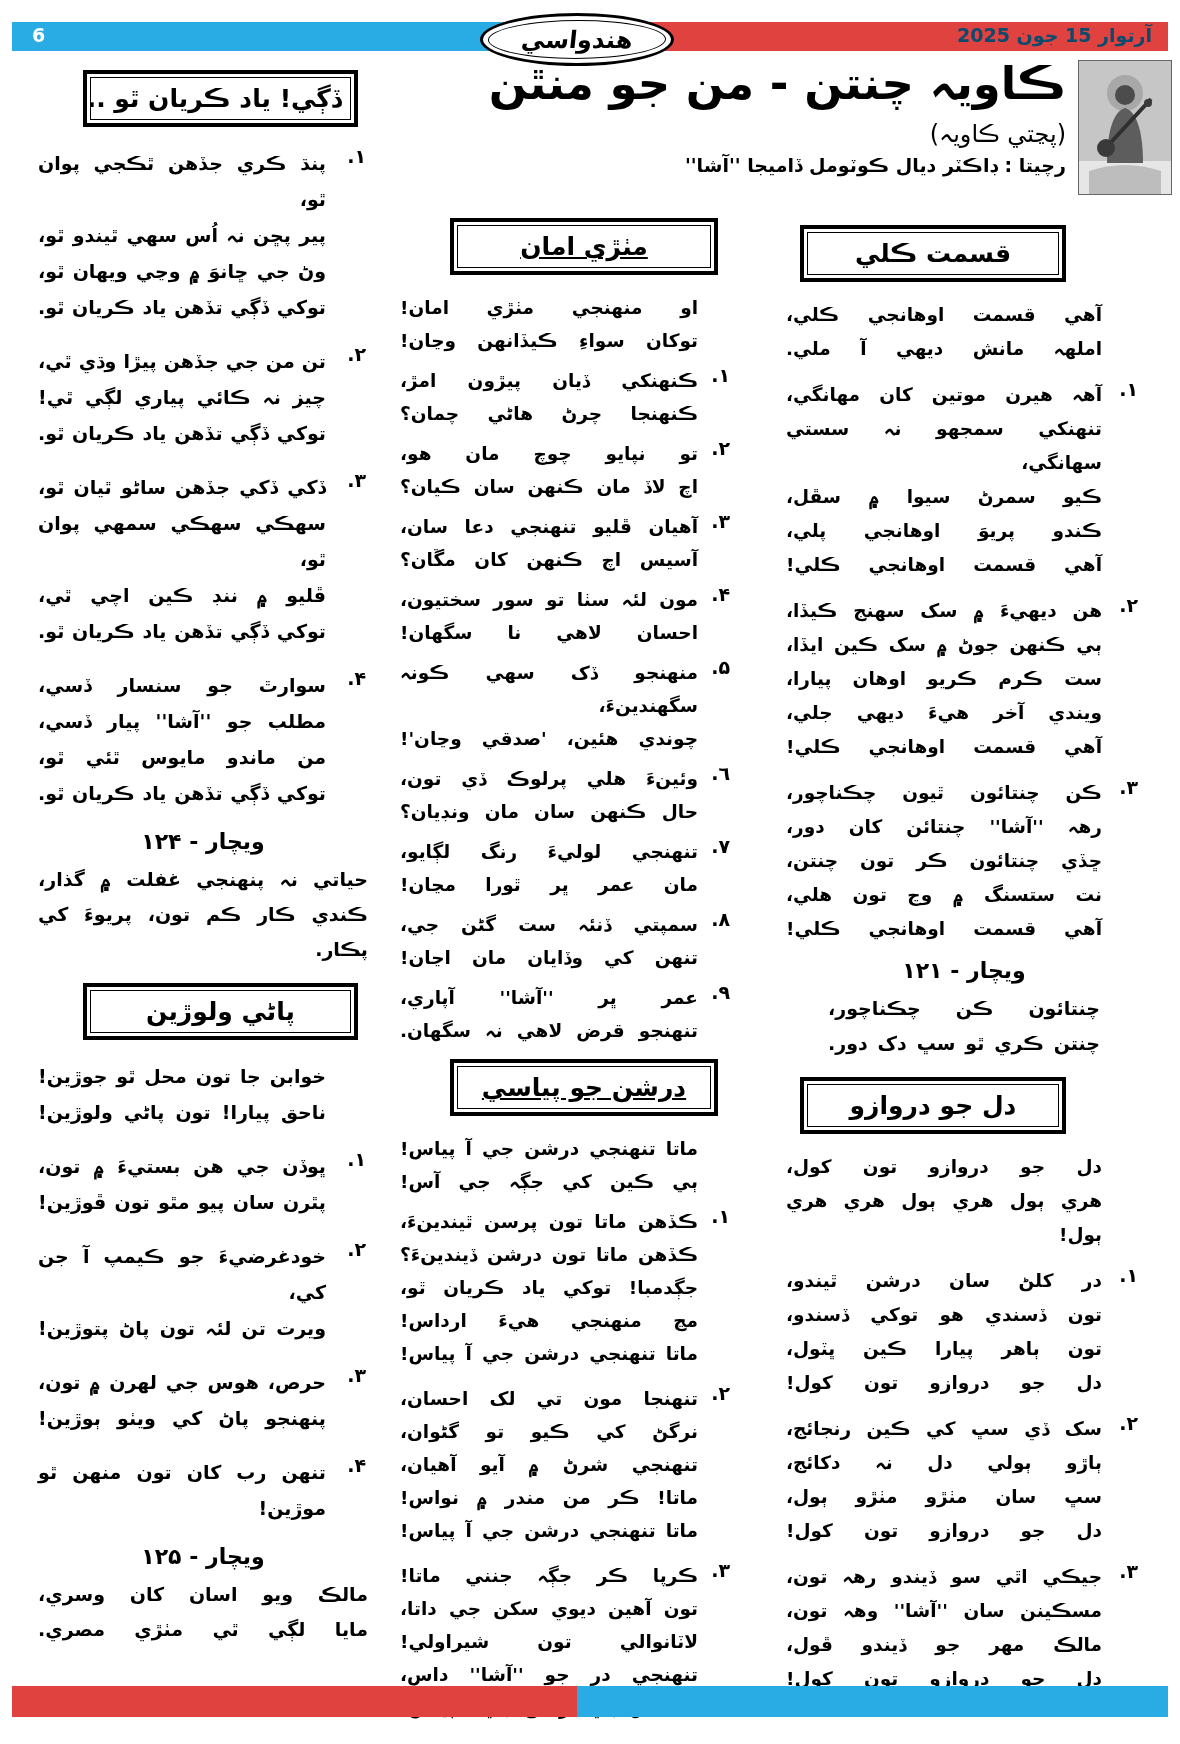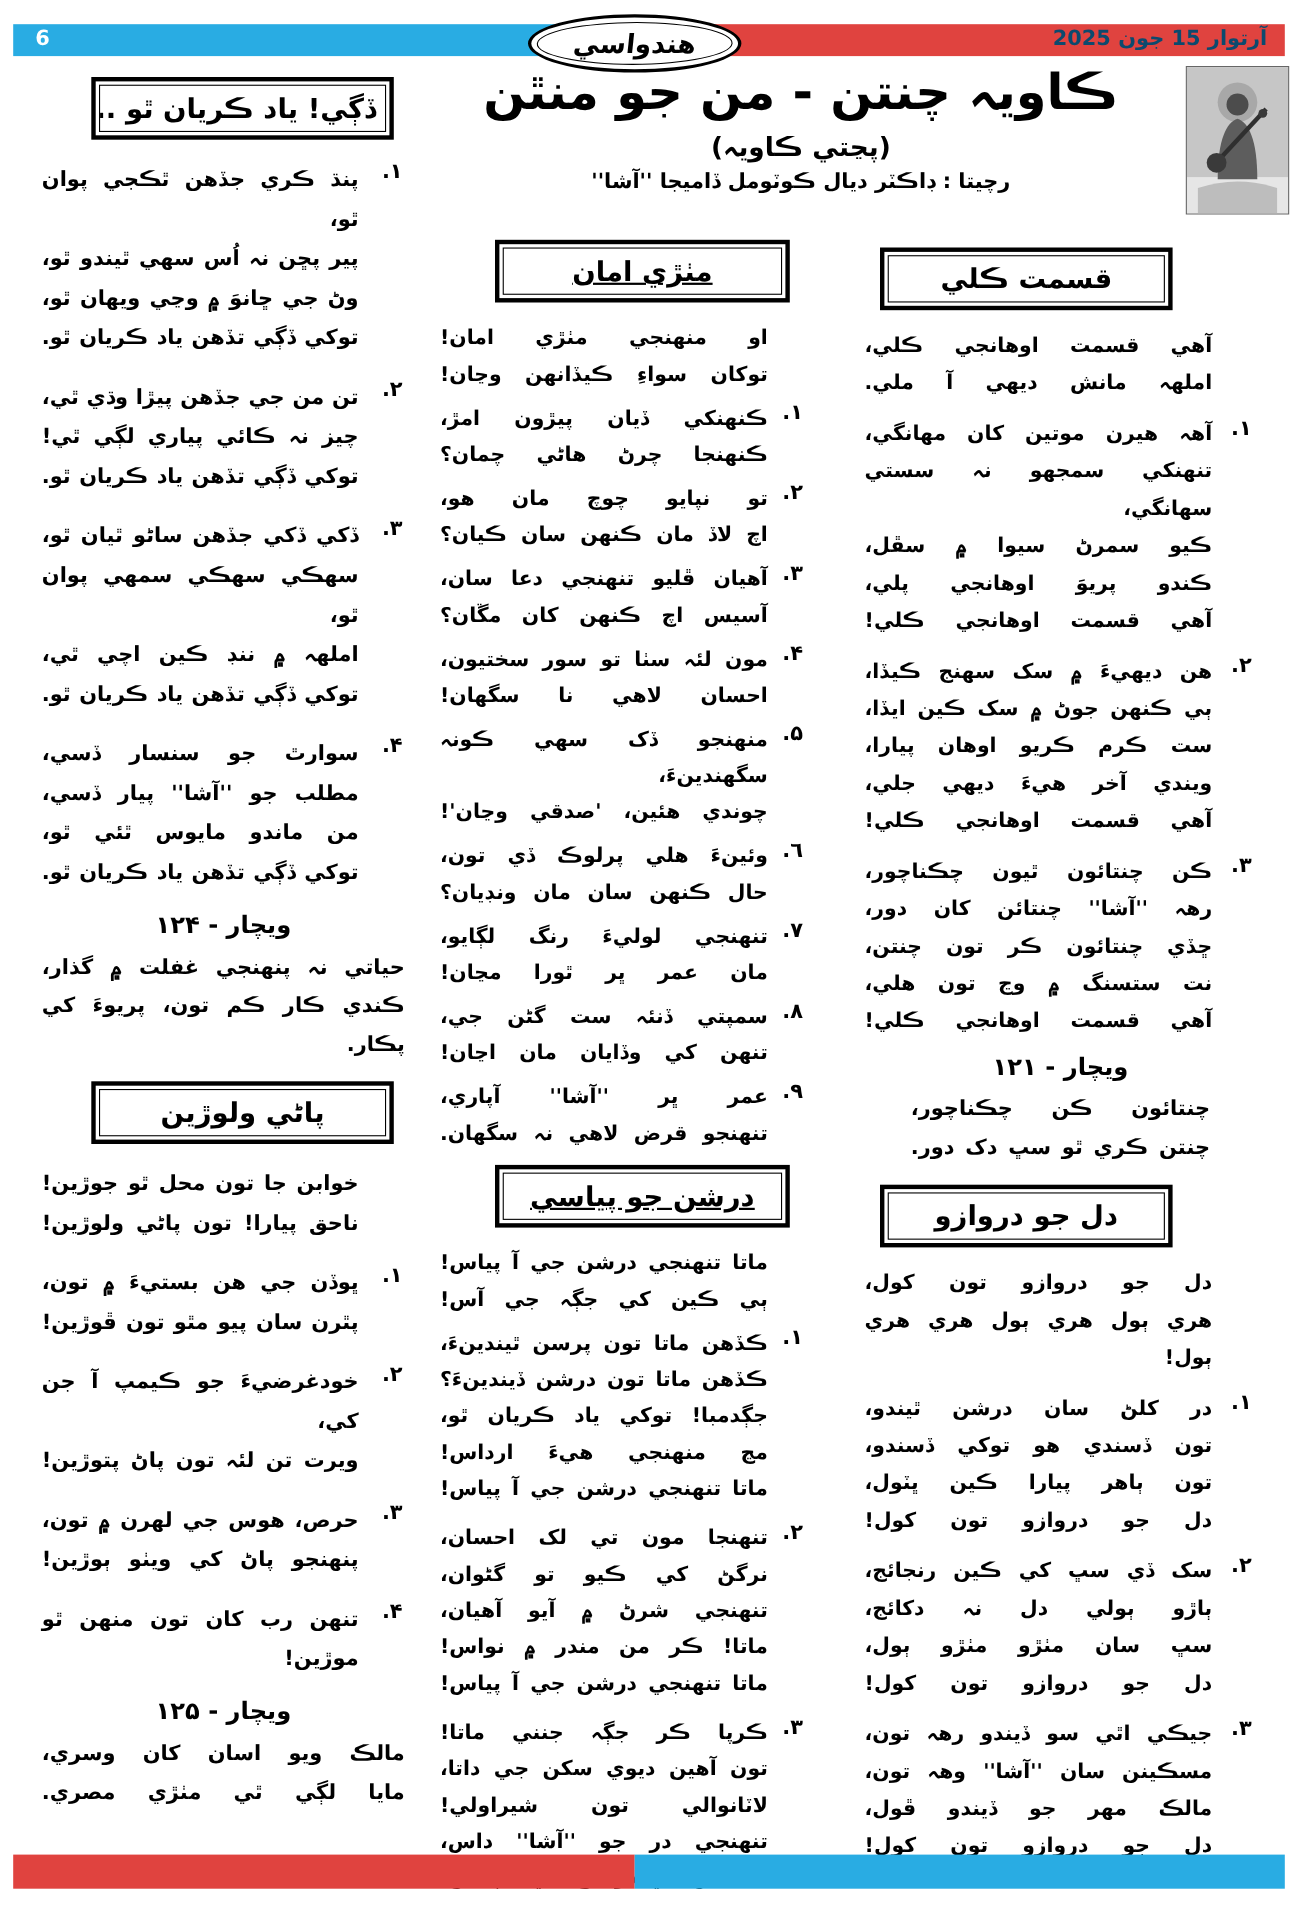--- a/index.html
+++ b/index.html
@@ -10,23 +10,23 @@
   .header-blue{position:absolute;left:0;top:0;width:508px;height:29px;background:var(--blue);}
   .header-red{position:absolute;left:508px;top:0;width:648px;height:29px;background:var(--red);}
   .page-num{position:absolute;left:20px;top:2px;color:#fff;font-weight:700;font-size:19px;direction:ltr;}
   .issue-date{position:absolute;right:16px;top:2px;color:#0c4a6e;font-weight:700;font-size:19px;direction:rtl;}
   .logo-oval{position:absolute;left:468px;top:-9px;width:188px;height:47px;background:#fff;
              border:3px solid #000;border-radius:50%;display:flex;align-items:center;justify-content:center;}
   .logo-inner{width:176px;height:37px;border:1.5px solid #000;border-radius:50%;
               display:flex;align-items:center;justify-content:center;
               font-size:24px;font-weight:700;transform:skewX(-6deg);}
   
-  .masthead{position:absolute;left:390px;top:56px;width:676px;text-align:center;direction:rtl;color:#000;}
+  .masthead{position:absolute;left:390px;top:56px;width:676px;text-align:right;direction:rtl;color:#000;}
   .art-title{font-size:45px;font-weight:700;line-height:1.25;}
-  .art-subtitle{font-size:24px;font-weight:700;margin-top:8px;}
+  .art-subtitle{font-size:24px;font-weight:400;margin-top:8px;}
   .art-author{font-size:19px;font-weight:700;margin-top:6px;}
   
   .photo{position:absolute;left:1078px;top:60px;width:92px;height:133px;border:1px solid #666;overflow:hidden;}
   
   .column{position:absolute;direction:rtl;color:#000;}
   .col-left{left:38px;top:60px;width:330px;}
   .col-mid{left:400px;top:206px;width:332px;}
   .col-right{left:786px;top:218px;width:354px;}
   .box-heading{border:4px solid #000;padding:3px;background:#fff;}
   .box-heading-inner{border:1.5px solid #000;text-align:center;font-weight:700;font-size:25px;
@@ -101,21 +101,21 @@
       <div class="stanza">
         <span class="num">٢.</span>
         <div class="line">تن من جي جڏهن پيڙا وڌي ٿي،</div>
         <div class="line">چيز نہ ڪائي پياري لڳي ٿي!</div>
         <div class="line">توکي ڏڳي تڏهن ياد ڪريان ٿو.</div>
       </div>
       <div class="stanza">
         <span class="num">٣.</span>
         <div class="line">ڏکي ڏکي جڏهن ساڻو ٿيان ٿو،</div>
         <div class="line">سهڪي سهڪي سمهي پوان ٿو،</div>
-        <div class="line">املهہ ۾ ننڊ ڪين اچي ٿي،</div>
+        <div class="line">ڦليو ۾ ننڊ ڪين اچي ٿي،</div>
         <div class="line">توکي ڏڳي تڏهن ياد ڪريان ٿو.</div>
       </div>
       <div class="stanza">
         <span class="num">۴.</span>
         <div class="line">سوارٿ جو سنسار ڏسي،</div>
         <div class="line">مطلب جو ''آشا'' پيار ڏسي،</div>
         <div class="line">من ماندو مايوس ٿئي ٿو،</div>
         <div class="line">توکي ڏڳي تڏهن ياد ڪريان ٿو.</div>
       </div>
       <div class="vichar">

